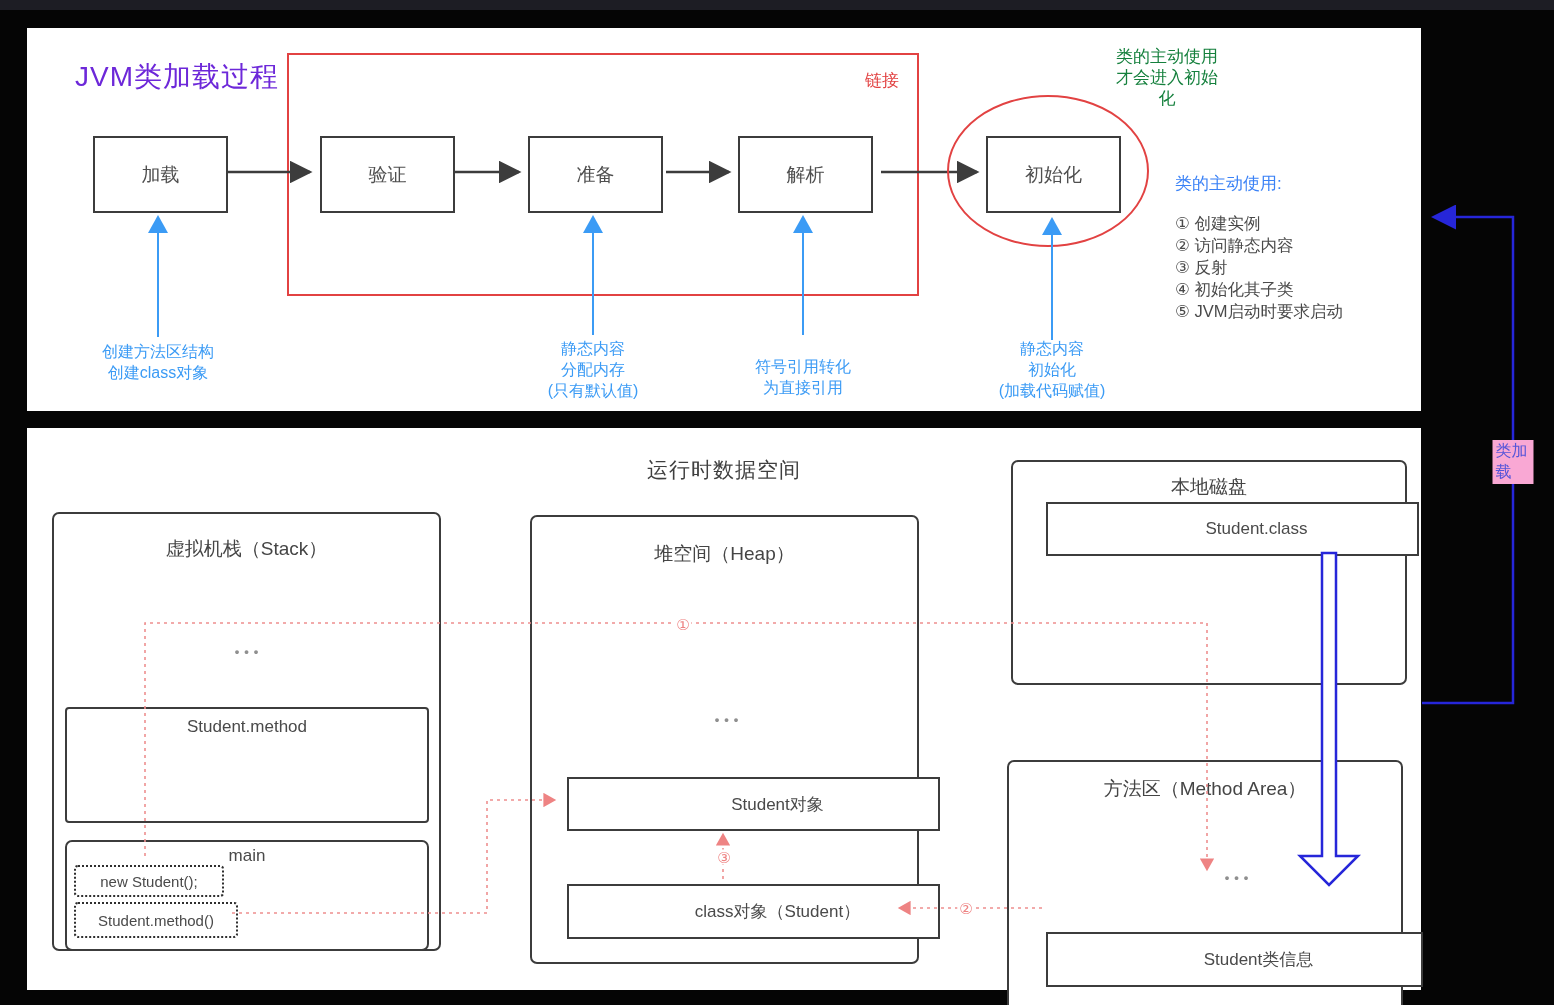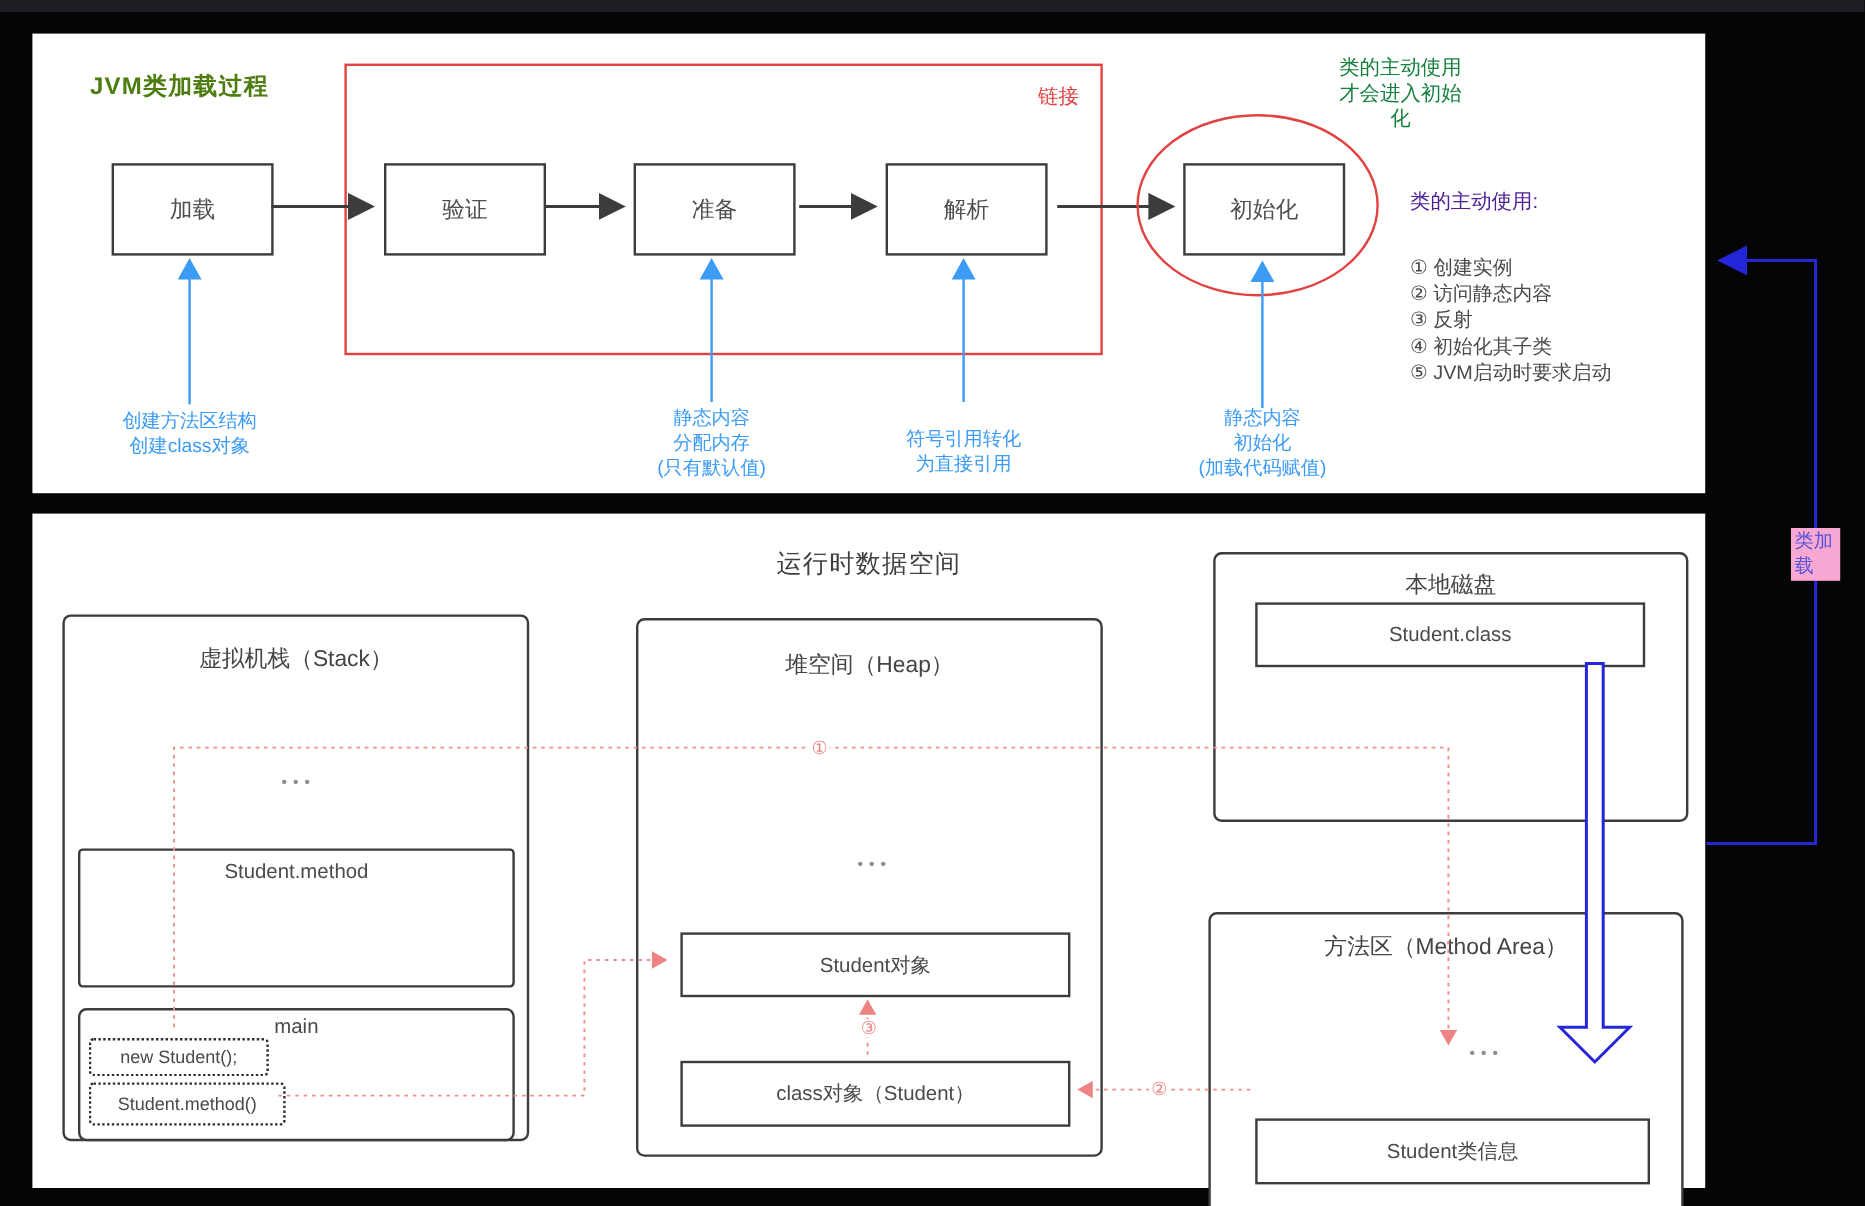--- a/index.html
+++ b/index.html
@@ -4,38 +4,38 @@
 <style>
   html,body{margin:0;padding:0;background:#000;}
   #canvas{position:relative;width:1554px;height:1005px;background:#050505;overflow:hidden;
           font-family:"Liberation Sans","DejaVu Sans",sans-serif;}
   #topstrip{position:absolute;left:0;top:0;width:100%;height:10px;background:#1d1d24;}
   .panel{position:absolute;background:#fff;}
   #top-panel{left:27px;top:28px;width:1394px;height:383px;}
   #bottom-panel{left:27px;top:428px;width:1394px;height:562px;}
 
   .abs{position:absolute;}
-  .jvm-title{left:48px;top:30px;font-size:20px;color:#4d7c0f;letter-spacing:1px;font-weight:bold;}
+  .jvm-title{left:48px;top:30px;font-size:28px;color:#6d28d9;letter-spacing:1px;}
   .red-rect{left:260px;top:25px;width:628px;height:239px;border:2px solid #e24242;}
   .red-rect-label{position:absolute;right:18px;top:14px;color:#e24242;font-size:17px;}
 
   .stage-box{position:absolute;top:108px;width:131px;height:73px;border:2px solid #3c3c3c;background:#fff;
              display:flex;align-items:center;justify-content:center;font-size:19px;color:#4f4f4f;}
   .blue-note{position:absolute;color:#3b9bf5;font-size:16px;text-align:center;white-space:pre-line;
              transform:translateX(-50%);line-height:21px;}
   .red-note{position:absolute;left:1140px;top:18px;color:#15803d;font-size:17px;text-align:center;
             white-space:pre-line;transform:translateX(-50%);line-height:21px;}
-  .use-heading{left:1148px;top:128px;font-size:17px;color:#4c1d95;}
+  .use-heading{left:1148px;top:144px;font-size:17px;color:#3b82f6;}
   .use-list{left:1148px;top:184px;font-size:16.5px;color:#4a4a4a;line-height:22px;}
   .use-list span{display:block;}
 
   .big-box{position:absolute;border:2px solid #3c3c3c;border-radius:7px;background:#fff;}
   .box-title{position:absolute;left:0;width:100%;text-align:center;font-size:19px;color:#454545;}
   .inner-box{position:absolute;border:2px solid #3c3c3c;background:#fff;display:flex;align-items:center;
-             justify-content:center;font-size:17px;color:#4a4a4a;}
+             justify-content:center;font-size:17px;color:#4a4a4a;padding-left:48px;}
   .frame-box{position:absolute;border:2px solid #3c3c3c;border-radius:4px;background:#fff;}
   .frame-label{position:absolute;left:0;top:8px;width:100%;text-align:center;font-size:17px;color:#4a4a4a;}
   .dotted-box{position:absolute;border:2px dotted #2e2e2e;border-radius:4px;background:#fff;
               display:flex;align-items:center;justify-content:center;font-size:15px;color:#4a4a4a;}
   .dots{position:absolute;color:#8f8f8f;font-size:13px;letter-spacing:5px;font-weight:bold;
         transform:translateX(-50%);}
   .rt-title{left:0;top:28px;width:100%;text-align:center;font-size:21px;color:#3f3f3f;letter-spacing:1px;}
 
   #overlay{position:absolute;left:0;top:0;width:1554px;height:1005px;pointer-events:none;}
   .line-tag{position:absolute;background:#fff;color:#ee8383;font-size:15px;line-height:15px;

